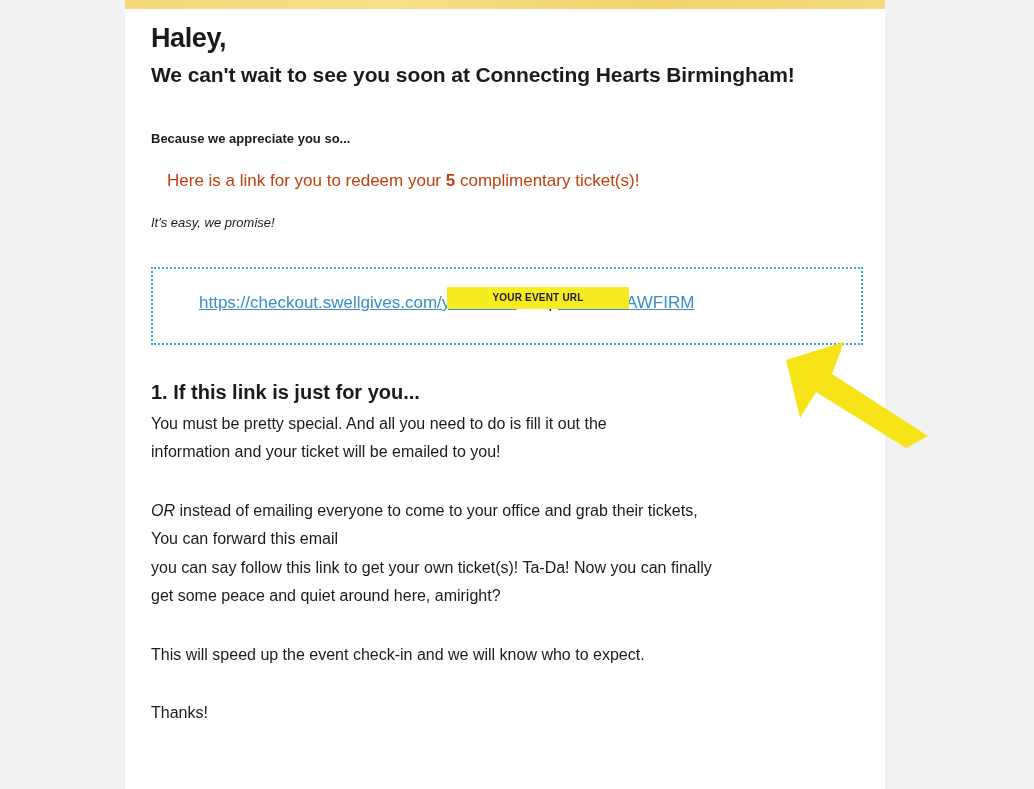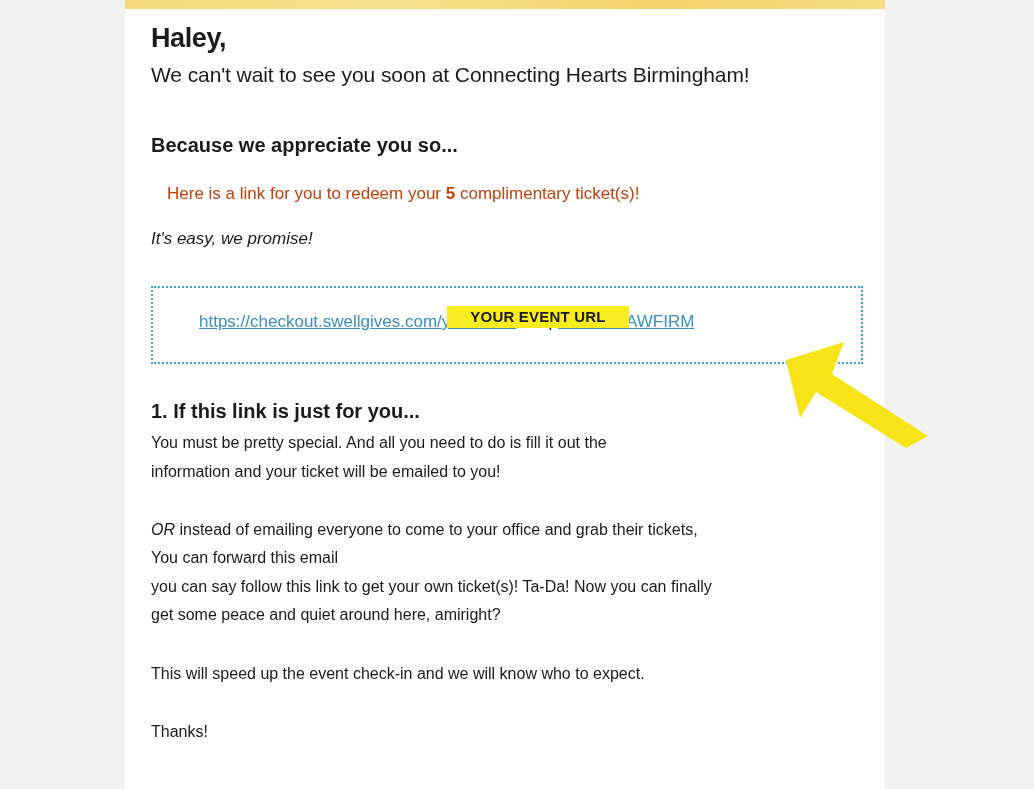--- a/index.html
+++ b/index.html
@@ -40,43 +40,43 @@
   .greeting {
     font-size: 27px;
     font-weight: bold;
     color: #1b1b1b;
     letter-spacing: -0.4px;
     margin: 0 0 4px 0;
     line-height: 1.25;
   }
   .subject {
     font-size: 21px;
-    font-weight: normal;
+    font-weight: bold;
     color: #1b1b1b;
     line-height: 1.42;
     margin: 0;
     max-width: 660px;
     letter-spacing: -0.1px;
   }
   .spacer-1 { height: 38px; }
   .bold-line {
-    font-size: 20px;
+    font-size: 13px;
     font-weight: bold;
     color: #1b1b1b;
     line-height: 1.75;
     margin: 0;
   }
   .body-line {
     font-size: 17px;
     color: #c2410c;
     line-height: 1.75;
     margin: 16px;
   }
   .italic-line {
-    font-size: 17px;
+    font-size: 13px;
     font-style: italic;
     color: #1b1b1b;
     line-height: 1.75;
     margin: 0;
   }
   .num-strong { font-weight: bold; }
   .link-box {
     margin-top: 32px;
     border: 2px dotted #39a7d8;
     height: 78px;
@@ -109,21 +109,21 @@
     height: 22px;
     background: #f7ec1f;
   }
   .url-highlight span {
     position: absolute;
     left: 0;
     top: 0;
     width: 182px;
     text-align: center;
     line-height: 22px;
-    font-size: 15px;
+    font-size: 10px;
     font-weight: bold;
     color: #1b1b1b;
     letter-spacing: 0.2px;
   }
   .section {
     margin-top: 30px;
   }
   .section-head {
     font-size: 20px;
     font-weight: bold;

